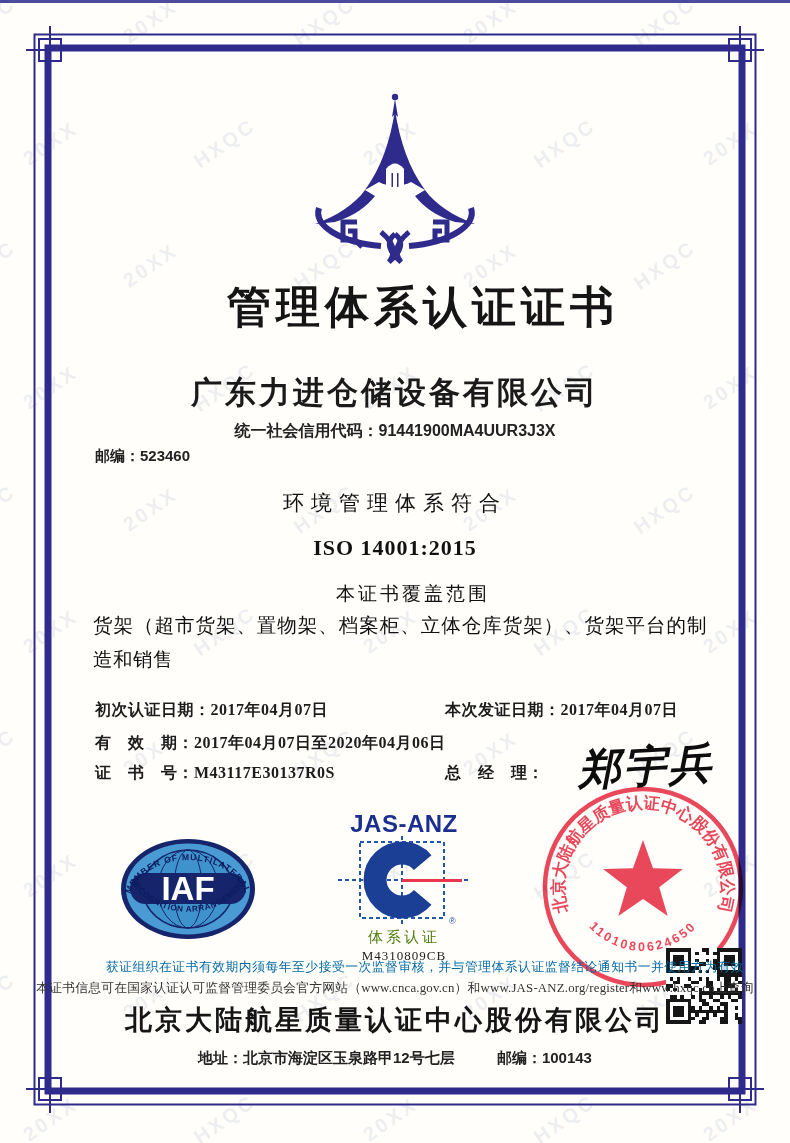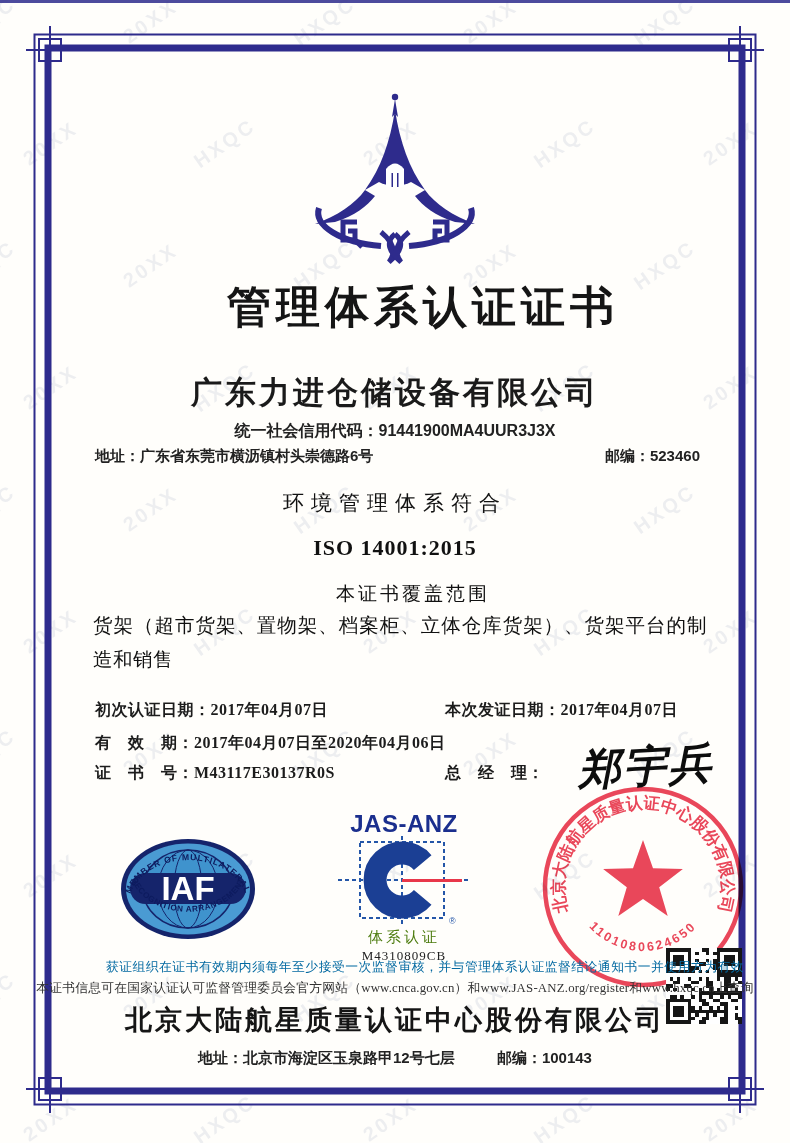--- a/index.html
+++ b/index.html
@@ -174,21 +174,20 @@
       <path d="M86,142 C98,152 102,162 94,172 C106,162 110,152 100,144"></path>
       <path d="M114,142 C102,152 98,162 106,172 C94,162 90,152 100,144"></path>
     </g>
   </svg>
 
   <div id="title" class="abs ctr sans">管理体系认证证书</div>
   <div id="company" class="abs ctr sans">广东力进仓储设备有限公司</div>
   <div id="credit" class="abs ctr sans"><span>统一社会信用代码：</span><span>91441900MA4UUR3J3X</span></div>
 
   <div id="addr-row" class="abs sans">
-    <span><span>地址：</span><span>广东省东莞市横沥镇村头崇德路6号</span></span>
     <span><span>邮编：</span><span>523460</span></span>
   </div>
 
   <div id="system-line" class="abs ctr serif">环境管理体系符合</div>
   <div id="iso-line" class="abs ctr serif">ISO 14001:2015</div>
   <div id="scope-head" class="abs ctr serif">本证书覆盖范围</div>
   <div id="scope-text" class="abs serif">货架（超市货架、置物架、档案柜、立体仓库货架）、货架平台的制造和销售</div>
 
   <div id="row-initial" class="abs serif detail"><span>初次认证日期：</span><span>2017年04月07日</span></div>
   <div id="row-issue" class="abs serif detail"><span>本次发证日期：</span><span>2017年04月07日</span></div>

